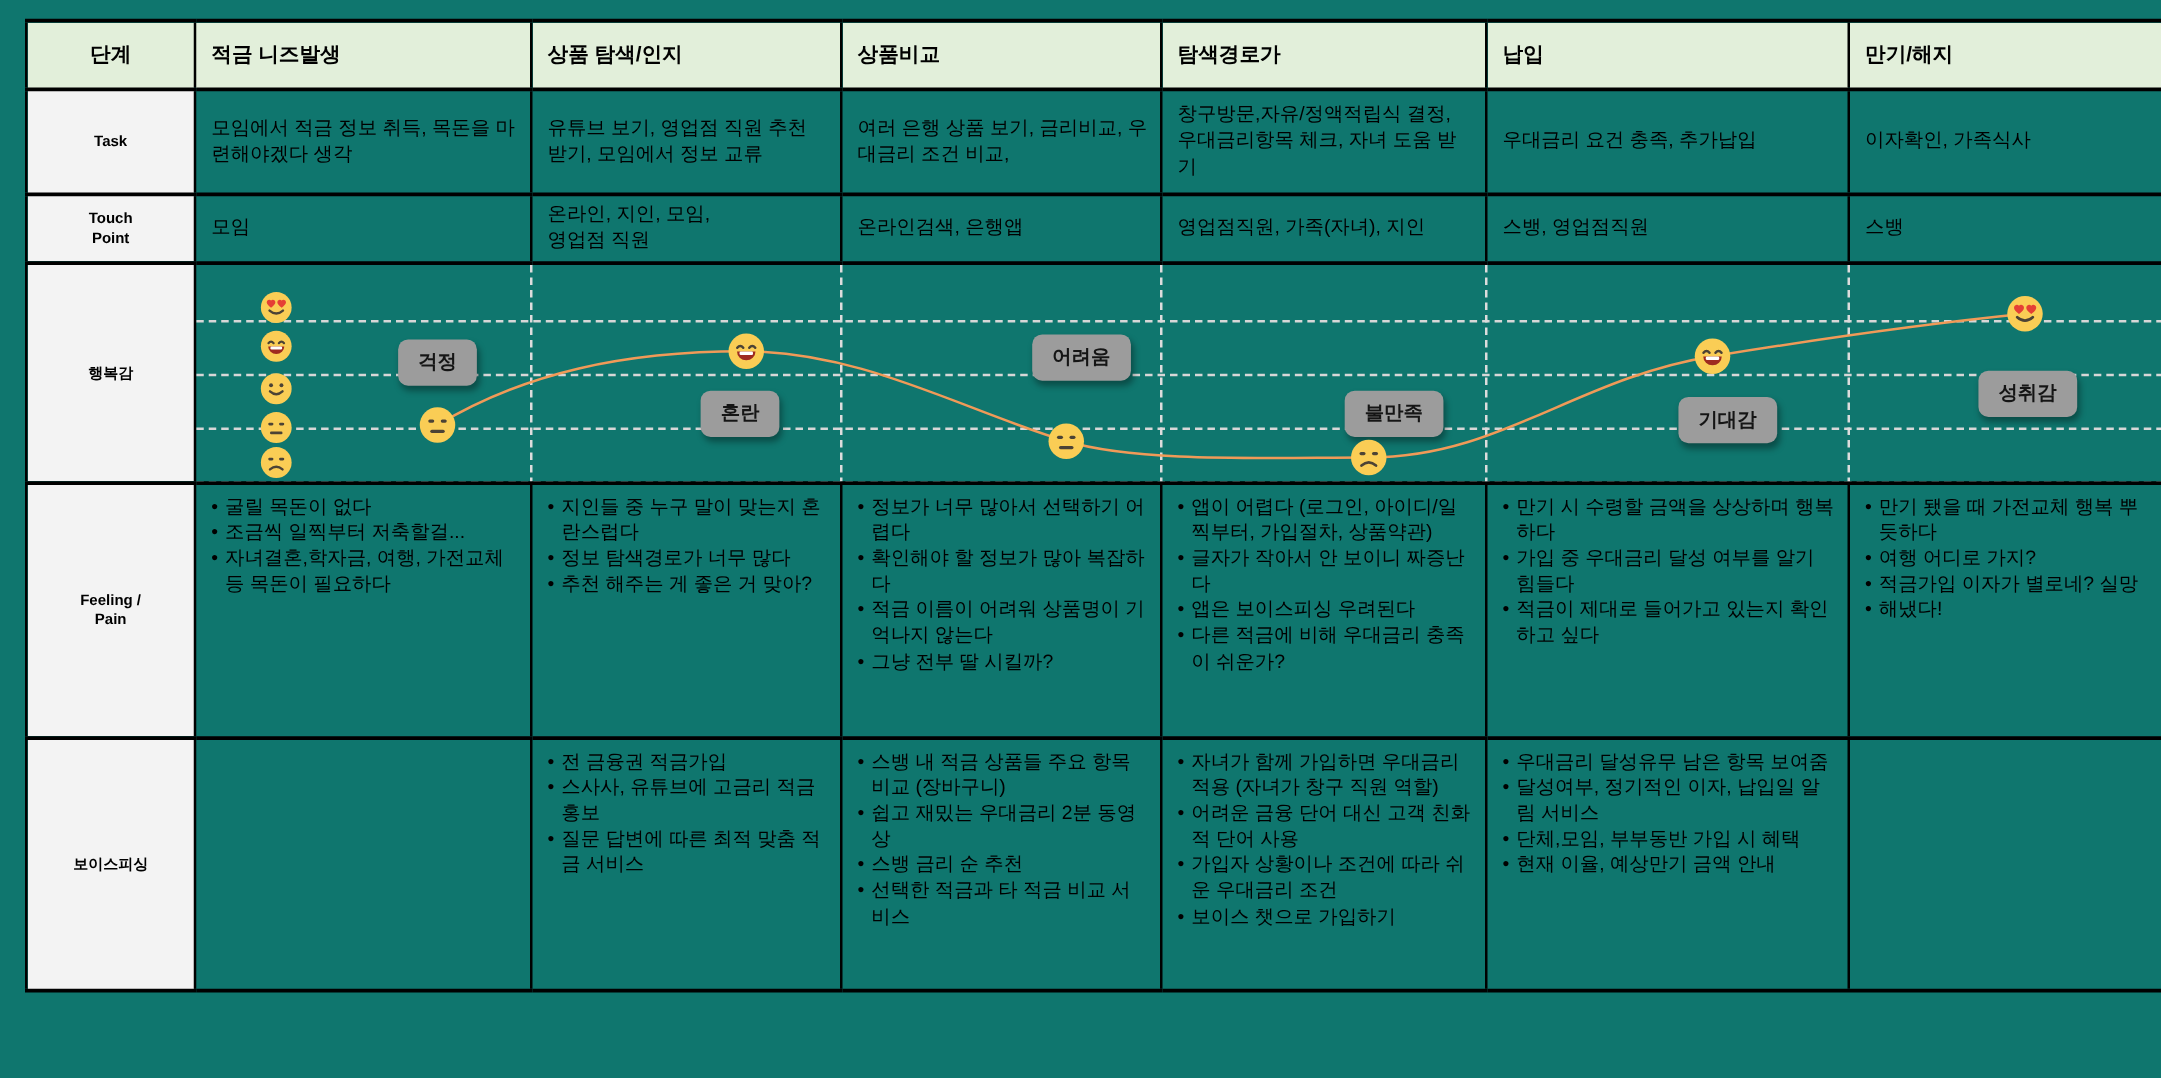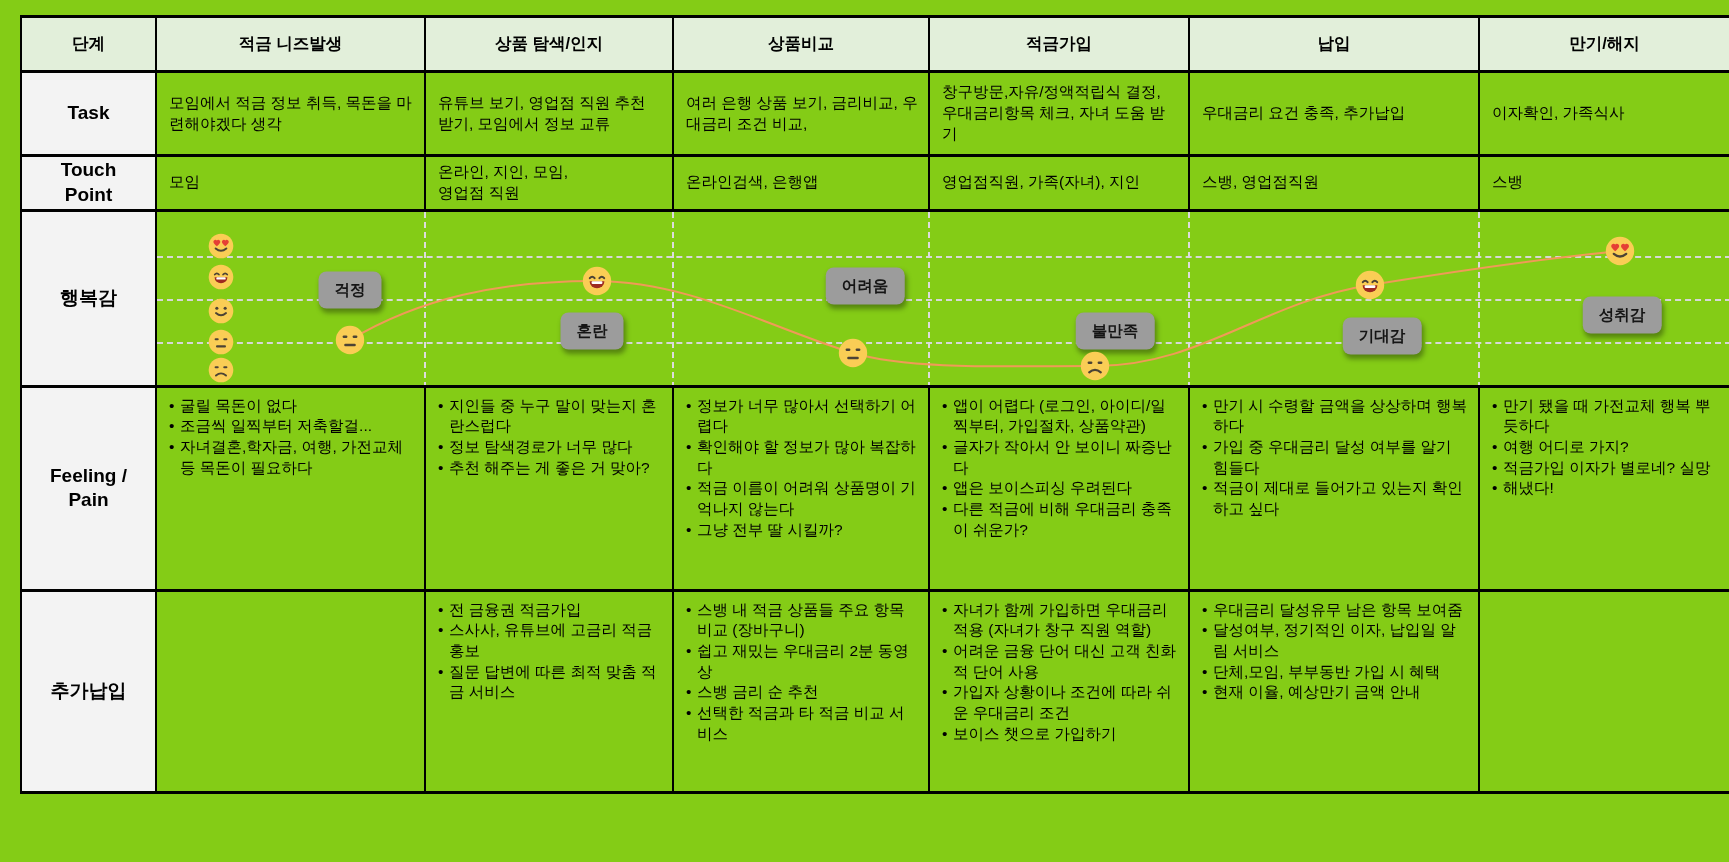--- a/index.html
+++ b/index.html
@@ -1,22 +1,22 @@
 <!DOCTYPE html>
 <html><head>
 <meta charset="utf-8">
 <style>
   html,body{margin:0;padding:0;background:#fff;}
   body{width:1729px;height:862px;font-family:"Liberation Sans","DejaVu Sans",sans-serif;color:#000;}
-  .canvas{position:relative;width:1729px;height:862px;overflow:hidden;background:#84cc16;}
+  .canvas{position:relative;width:1729px;height:862px;overflow:hidden;background:#0f766e;}
   table.jmap{position:absolute;left:20px;top:15px;width:1709px;border-collapse:collapse;table-layout:fixed;}
   .jmap th,.jmap td{border:2px solid #000;border-top-width:3px;border-bottom-width:3px;box-sizing:border-box;overflow:hidden;}
-  .hdr th{background:#E2EFDA;font-size:16.5px;font-weight:700;text-align:center;padding:4px 12px;vertical-align:middle;height:55px;}
+  .hdr th{background:#E2EFDA;font-size:16.5px;font-weight:700;text-align:left;padding:4px 12px;vertical-align:middle;height:55px;}
   .hdr th.stage{text-align:center;}
-  th.rowlabel{background:#F3F3F3;font-weight:700;font-size:19px;text-align:center;vertical-align:middle;white-space:pre-line;line-height:1.3;margin-left:44px;}
+  th.rowlabel{background:#F3F3F3;font-weight:700;font-size:12px;text-align:center;vertical-align:middle;white-space:pre-line;line-height:1.3;margin-left:44px;}
   td.cell{font-size:15.5px;line-height:1.35;padding:5px 10px 5px 12px;vertical-align:middle;white-space:pre-line;word-break:normal;}
   tr.r-task td{height:84px;}
   tr.r-touch td{height:54px;}
   tr.r-happy td{height:176px;margin-left:24px;}
   tr.r-feel td,tr.r-opp td{vertical-align:top;padding-top:8px;}
   tr.r-feel td{height:204px;}
   tr.r-opp td{height:202px;}
   tr.r-biz td{height:52px;}
   .bullet{display:flex;font-size:15.5px;line-height:1.33;}
   .bullet .dot{flex:0 0 11px;width:11px;}
@@ -44,21 +44,21 @@
         <col style="width:260px">
         <col style="width:290px">
         <col style="width:251px">
     </colgroup>
     <tbody>
         <tr class="hdr">
       <th class="stage">단계</th>
       <th>적금 니즈발생</th>
       <th>상품 탐색/인지</th>
       <th>상품비교</th>
-      <th>적금가입</th>
+      <th>탐색경로가</th>
       <th>납입</th>
       <th>만기/해지</th>
     </tr>
     <tr class="r-task">
       <th class="rowlabel">Task</th>
       <td class="cell">모임에서 적금 정보 취득, 목돈을 마련해야겠다 생각</td>
       <td class="cell">유튜브 보기, 영업점 직원 추천 받기, 모임에서 정보 교류</td>
       <td class="cell">여러 은행 상품 보기, 금리비교, 우대금리 조건 비교,</td>
       <td class="cell">창구방문,자유/정액적립식 결정, 우대금리항목 체크, 자녀 도움 받기</td>
       <td class="cell">우대금리 요건 충족, 추가납입</td>
@@ -177,21 +177,21 @@
       <th class="rowlabel">Feeling /
 Pain</th>
       <td class="cell"><div class="bullet"><span class="dot">•</span><span>굴릴 목돈이 없다</span></div><div class="bullet"><span class="dot">•</span><span>조금씩 일찍부터 저축할걸...</span></div><div class="bullet"><span class="dot">•</span><span>자녀결혼,학자금, 여행, 가전교체 등 목돈이 필요하다</span></div></td>
       <td class="cell"><div class="bullet"><span class="dot">•</span><span>지인들 중 누구 말이 맞는지 혼란스럽다</span></div><div class="bullet"><span class="dot">•</span><span>정보 탐색경로가 너무 많다</span></div><div class="bullet"><span class="dot">•</span><span>추천 해주는 게 좋은 거 맞아?</span></div></td>
       <td class="cell"><div class="bullet"><span class="dot">•</span><span>정보가 너무 많아서 선택하기 어렵다</span></div><div class="bullet"><span class="dot">•</span><span>확인해야 할 정보가 많아 복잡하다</span></div><div class="bullet"><span class="dot">•</span><span>적금 이름이 어려워 상품명이 기억나지 않는다</span></div><div class="bullet"><span class="dot">•</span><span>그냥 전부 딸 시킬까?</span></div></td>
       <td class="cell"><div class="bullet"><span class="dot">•</span><span>앱이 어렵다 (로그인, 아이디/일찍부터, 가입절차, 상품약관)</span></div><div class="bullet"><span class="dot">•</span><span>글자가 작아서 안 보이니 짜증난다</span></div><div class="bullet"><span class="dot">•</span><span>앱은 보이스피싱 우려된다</span></div><div class="bullet"><span class="dot">•</span><span>다른 적금에 비해 우대금리 충족이 쉬운가?</span></div></td>
       <td class="cell"><div class="bullet"><span class="dot">•</span><span>만기 시 수령할 금액을 상상하며 행복하다</span></div><div class="bullet"><span class="dot">•</span><span>가입 중 우대금리 달성 여부를 알기 힘들다</span></div><div class="bullet"><span class="dot">•</span><span>적금이 제대로 들어가고 있는지 확인하고 싶다</span></div></td>
       <td class="cell"><div class="bullet"><span class="dot">•</span><span>만기 됐을 때 가전교체 행복 뿌듯하다</span></div><div class="bullet"><span class="dot">•</span><span>여행 어디로 가지?</span></div><div class="bullet"><span class="dot">•</span><span>적금가입 이자가 별로네? 실망</span></div><div class="bullet"><span class="dot">•</span><span>해냈다!</span></div></td>
     </tr>
     <tr class="r-opp">
-      <th class="rowlabel">추가납입</th>
+      <th class="rowlabel">보이스피싱</th>
       <td class="cell"></td>
       <td class="cell"><div class="bullet"><span class="dot">•</span><span>전 금융권 적금가입</span></div><div class="bullet"><span class="dot">•</span><span>스사사, 유튜브에 고금리 적금 홍보</span></div><div class="bullet"><span class="dot">•</span><span>질문 답변에 따른 최적 맞춤 적금 서비스</span></div></td>
       <td class="cell"><div class="bullet"><span class="dot">•</span><span>스뱅 내 적금 상품들 주요 항목 비교 (장바구니)</span></div><div class="bullet"><span class="dot">•</span><span>쉽고 재밌는 우대금리 2분 동영상</span></div><div class="bullet"><span class="dot">•</span><span>스뱅 금리 순 추천</span></div><div class="bullet"><span class="dot">•</span><span>선택한 적금과 타 적금 비교 서비스</span></div></td>
       <td class="cell"><div class="bullet"><span class="dot">•</span><span>자녀가 함께 가입하면 우대금리 적용 (자녀가 창구 직원 역할)</span></div><div class="bullet"><span class="dot">•</span><span>어려운 금융 단어 대신 고객 친화적 단어 사용</span></div><div class="bullet"><span class="dot">•</span><span>가입자 상황이나 조건에 따라 쉬운 우대금리 조건</span></div><div class="bullet"><span class="dot">•</span><span>보이스 챗으로 가입하기</span></div></td>
       <td class="cell"><div class="bullet"><span class="dot">•</span><span>우대금리 달성유무 남은 항목 보여줌</span></div><div class="bullet"><span class="dot">•</span><span>달성여부, 정기적인 이자, 납입일 알림 서비스</span></div><div class="bullet"><span class="dot">•</span><span>단체,모임, 부부동반 가입 시 혜택</span></div><div class="bullet"><span class="dot">•</span><span>현재 이율, 예상만기 금액 안내</span></div></td>
       <td class="cell"></td>
     </tr>
   </tbody>
     </table>
 </div>

